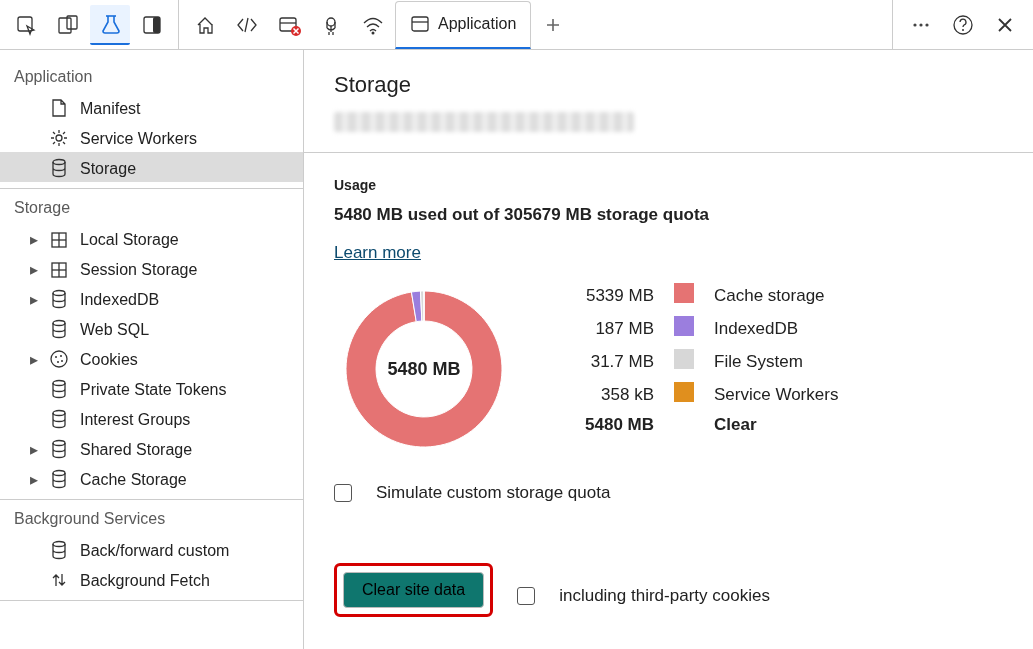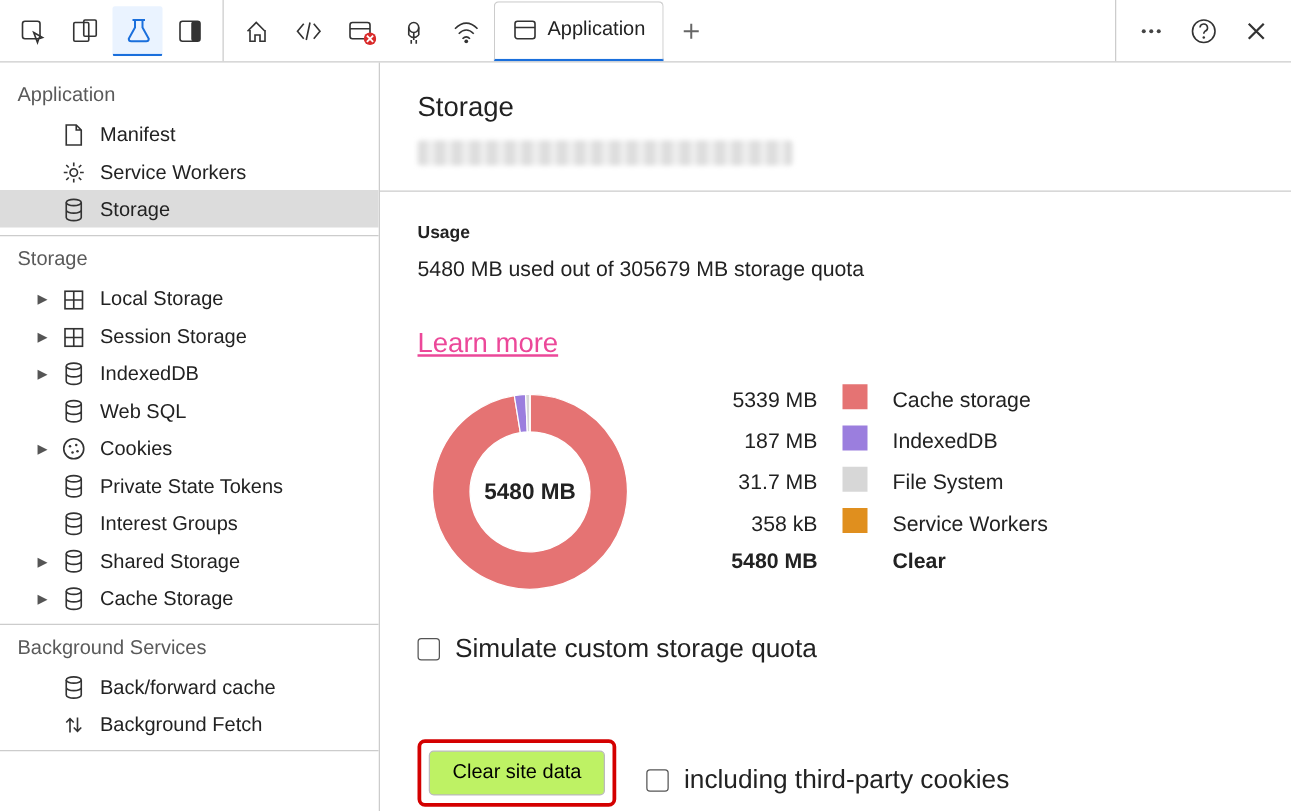--- a/index.html
+++ b/index.html
@@ -28,40 +28,40 @@
   .side-item.selected { background: #dcdcdc; }
   .tree-caret { width: 12px; text-align: center; color: #555; margin-left: -20px; margin-right: -2px; }
   .icon-slot { width: 22px; display:flex; align-items:center; justify-content:center; }
 
   
   .content { flex: 1; padding: 22px 30px; overflow: auto; position: relative; }
   .page-title { font-size: 22px; font-weight: 400; margin-bottom: 14px; }
   .blurred { width: 300px; height: 20px; background: repeating-linear-gradient(90deg,#ddd,#ddd 8px,#eee 8px,#eee 14px); filter: blur(2px); border-radius:3px; margin-bottom: 20px; }
   .hr { border-top:1px solid #ccc; margin: 0 -30px 24px -30px; }
   .section-title { font-weight: 700; font-size: 14px; margin-bottom: 12px; }
-  .usage-text { font-size: 17px; margin-bottom: 36px; }
-  .learn-link { color: #ec4899; text-decoration: underline; font-size: 22px; display: inline-block; margin-bottom: 12px; }
+  .usage-text { font-size: 17px; margin-bottom: 18px; font-weight: bold; }
+  .learn-link { color: #0c4a6e; text-decoration: underline; font-size: 17px; display: inline-block; margin-bottom: 12px; }
 
   .usage-row { display: flex; align-items: flex-start; gap: 60px; margin-top: 4px; }
   .donut-wrap { width: 180px; height: 180px; position: relative; }
   .donut-center { position:absolute; inset:0; display:flex; align-items:center; justify-content:center; font-weight:700; font-size:18px; }
 
   .legend { display: table; font-size: 17px; }
   .legend-row { display: table-row; margin-top: 32px; }
   .legend-row > div { display: table-cell; padding: 4px 10px; vertical-align: middle; }
   .legend-val { text-align: right; min-width: 90px; }
   .swatch { width: 20px; height: 20px; display:inline-block; }
   .legend-row.total .legend-val, .legend-row.total .legend-name { font-weight:700; }
 
-  .checkbox-row { display:flex; align-items:center; gap:12px; margin-top: 24px; font-size:21px; }
+  .checkbox-row { display:flex; align-items:center; gap:24px; margin-top: 24px; font-size:17px; }
   .fake-checkbox { width:18px; height:18px; border:1px solid #555; border-radius:3px; }
 
   .action-row { display:flex; align-items:center; gap:24px; margin-top: 60px; }
   .clear-wrap { border: 3px solid #d40000; border-radius: 6px; padding: 6px; }
-  .clear-btn { background: #bef264; border: 1px solid #bbb; border-radius: 4px; padding: 8px 18px; font-size: 16px; }
+  .clear-btn { background: #0f766e; border: 1px solid #bbb; border-radius: 4px; padding: 8px 18px; font-size: 16px; }
 
   svg { display:block; }
   .ico { stroke:#333; stroke-width:1.3; fill:none; }
 </style>
 </head>
 <body>
 
 <div class="toolbar">
   <div class="toolbar-seg sep">
     <div class="t-btn">
@@ -287,21 +287,21 @@
       </div>
       <div class="side-rule"></div>
       <div class="side-section-title">Background Services</div>
       <div class="side-item indent2">
         <span class="icon-slot">
           <svg width="18" height="20">
             <ellipse class="ico" cx="9" cy="4" rx="6" ry="2.5"></ellipse>
             <path class="ico" d="M3 4 v12 a6 2.5 0 0 0 12 0 V4 M3 10 a6 2.5 0 0 0 12 0"></path>
           </svg>
         </span>
-        <span>Back/forward cache</span>
+        <span>Back/forward custom</span>
       </div>
       <div class="side-item indent2">
         <span class="icon-slot">
           <svg width="18" height="20">
             <path class="ico" d="M6 16 V5 M3 8 l3 -3 3 3 M12 4 v11 M9 12 l3 3 3 -3"></path>
           </svg>
         </span>
         <span>Background Fetch</span>
       </div>
       <div class="side-rule"></div>

